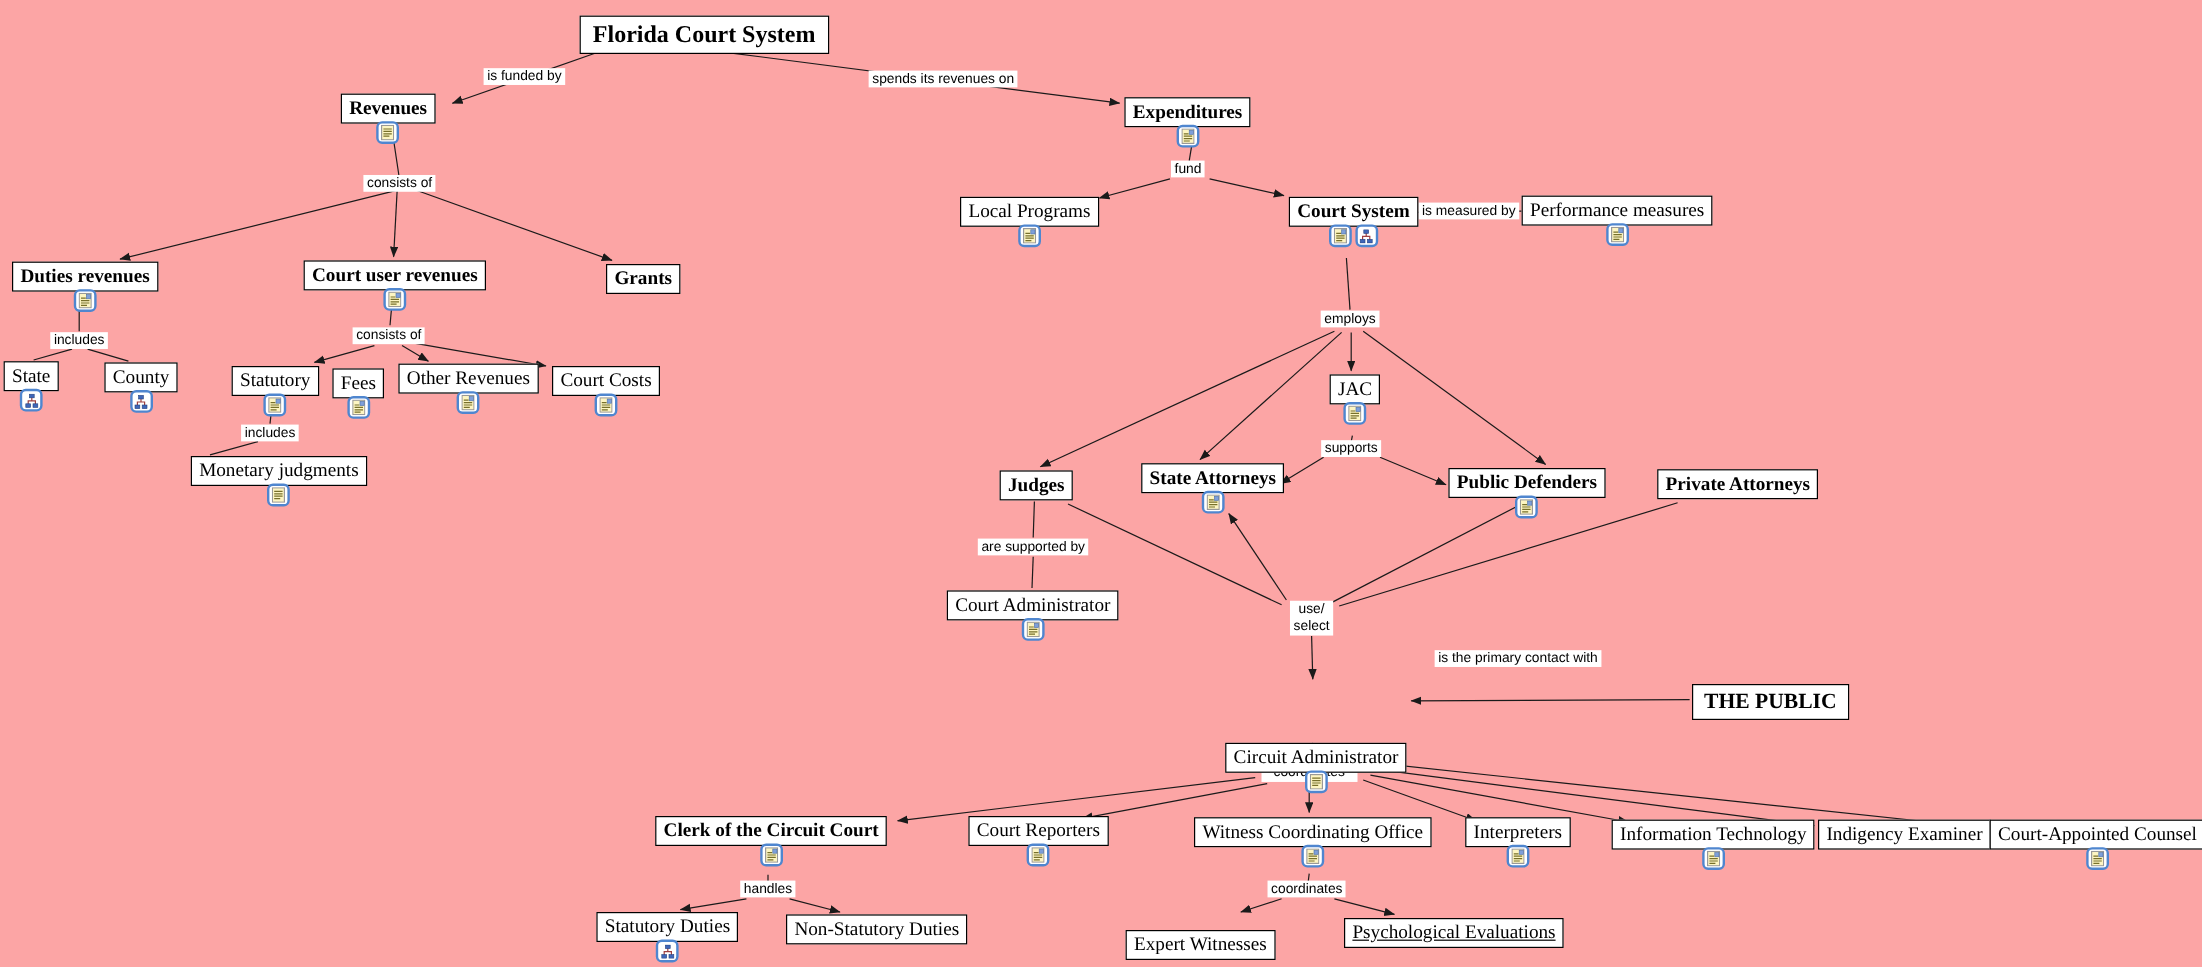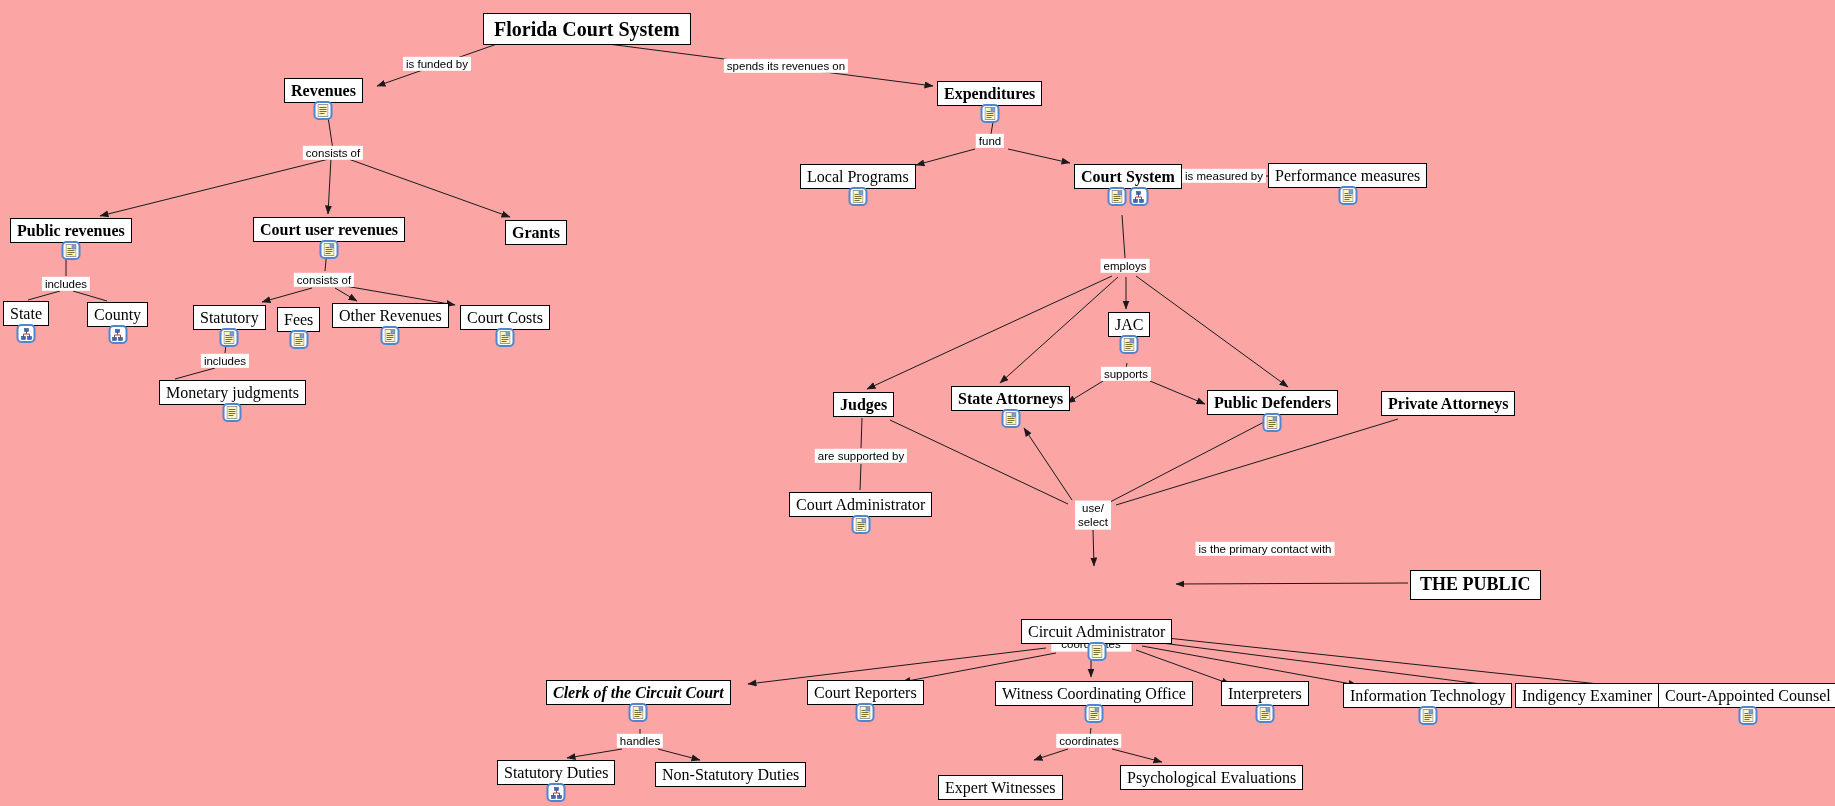--- a/index.html
+++ b/index.html
@@ -141,21 +141,21 @@
     <span class="icons">
         <span class="ric">
           <svg width="11" height="13" viewBox="0 0 11 13">
             <rect x="0.5" y="0.5" width="10" height="12" fill="#fdf5c2" stroke="#999"></rect>
             <path d="M2 4.5h4M2 6.5h7M2 8.5h7M2 10.5h5" stroke="#77702a" stroke-width="1" fill="none"></path>
             <rect x="6.5" y="1.5" width="3.5" height="3.5" fill="#7e9fd9" stroke="#4b6ea8" stroke-width="0.5"></rect>
           </svg>
         </span>
       </span></div>
 
-  <div class="node b" style="left:10px;top:218px;"><span>Public revenues</span>
+  <div class="node b" style="left:10px;top:218px;"><span>Duties revenues</span>
     <span class="icons">
         <span class="ric">
           <svg width="11" height="13" viewBox="0 0 11 13">
             <rect x="0.5" y="0.5" width="10" height="12" fill="#fdf5c2" stroke="#999"></rect>
             <path d="M2 4.5h4M2 6.5h7M2 8.5h7M2 10.5h5" stroke="#77702a" stroke-width="1" fill="none"></path>
             <rect x="6.5" y="1.5" width="3.5" height="3.5" fill="#7e9fd9" stroke="#4b6ea8" stroke-width="0.5"></rect>
           </svg>
         </span>
       </span></div>
 
@@ -303,21 +303,21 @@
         <span class="ric">
           <svg width="11" height="13" viewBox="0 0 11 13">
             <rect x="0.5" y="0.5" width="10" height="12" fill="#fdf5c2" stroke="#999"></rect>
             <path d="M2 3.5h7M2 5.5h7M2 7.5h7M2 9.5h5" stroke="#77702a" stroke-width="1" fill="none"></path>
           </svg>
         </span>
       </span></div>
 
   <div class="node b lg" style="left:1410px;top:570px;"><span>THE PUBLIC</span></div>
 
-  <div class="node b" style="left:546px;top:680px;font-style:italic;"><span>Clerk of the Circuit Court</span>
+  <div class="node b" style="left:546px;top:680px;"><span>Clerk of the Circuit Court</span>
     <span class="icons">
         <span class="ric">
           <svg width="11" height="13" viewBox="0 0 11 13">
             <rect x="0.5" y="0.5" width="10" height="12" fill="#fdf5c2" stroke="#999"></rect>
             <path d="M2 4.5h4M2 6.5h7M2 8.5h7M2 10.5h5" stroke="#77702a" stroke-width="1" fill="none"></path>
             <rect x="6.5" y="1.5" width="3.5" height="3.5" fill="#7e9fd9" stroke="#4b6ea8" stroke-width="0.5"></rect>
           </svg>
         </span>
       </span></div>
 
@@ -387,21 +387,21 @@
             <rect x="1" y="8.5" width="4" height="3" fill="#3f66b8" stroke="#23407e" stroke-width="0.5"></rect>
             <rect x="7" y="8.5" width="4" height="3" fill="#3f66b8" stroke="#23407e" stroke-width="0.5"></rect>
           </svg>
         </span>
       </span></div>
 
   <div class="node" style="left:655px;top:762px;"><span>Non-Statutory Duties</span></div>
 
   <div class="node" style="left:938px;top:763px;margin-top:12px;"><span>Expert Witnesses</span></div>
 
-  <div class="node" style="left:1120px;top:765px;"><span>Psychological Evaluations</span></div>
+  <div class="node" style="left:1120px;top:765px;text-decoration:underline;"><span>Psychological Evaluations</span></div>
 
   <div class="elabel" style="left:437px;top:64px;">is funded by</div>
   <div class="elabel" style="left:786px;top:66px;">spends its revenues on</div>
   <div class="elabel" style="left:333px;top:153px;">consists of</div>
   <div class="elabel" style="left:66px;top:284px;">includes</div>
   <div class="elabel" style="left:324px;top:280px;">consists of</div>
   <div class="elabel" style="left:225px;top:361px;">includes</div>
   <div class="elabel" style="left:990px;top:141px;">fund</div>
   <div class="elabel" style="left:1224px;top:176px;">is measured by</div>
   <div class="elabel" style="left:1125px;top:266px;">employs</div>

